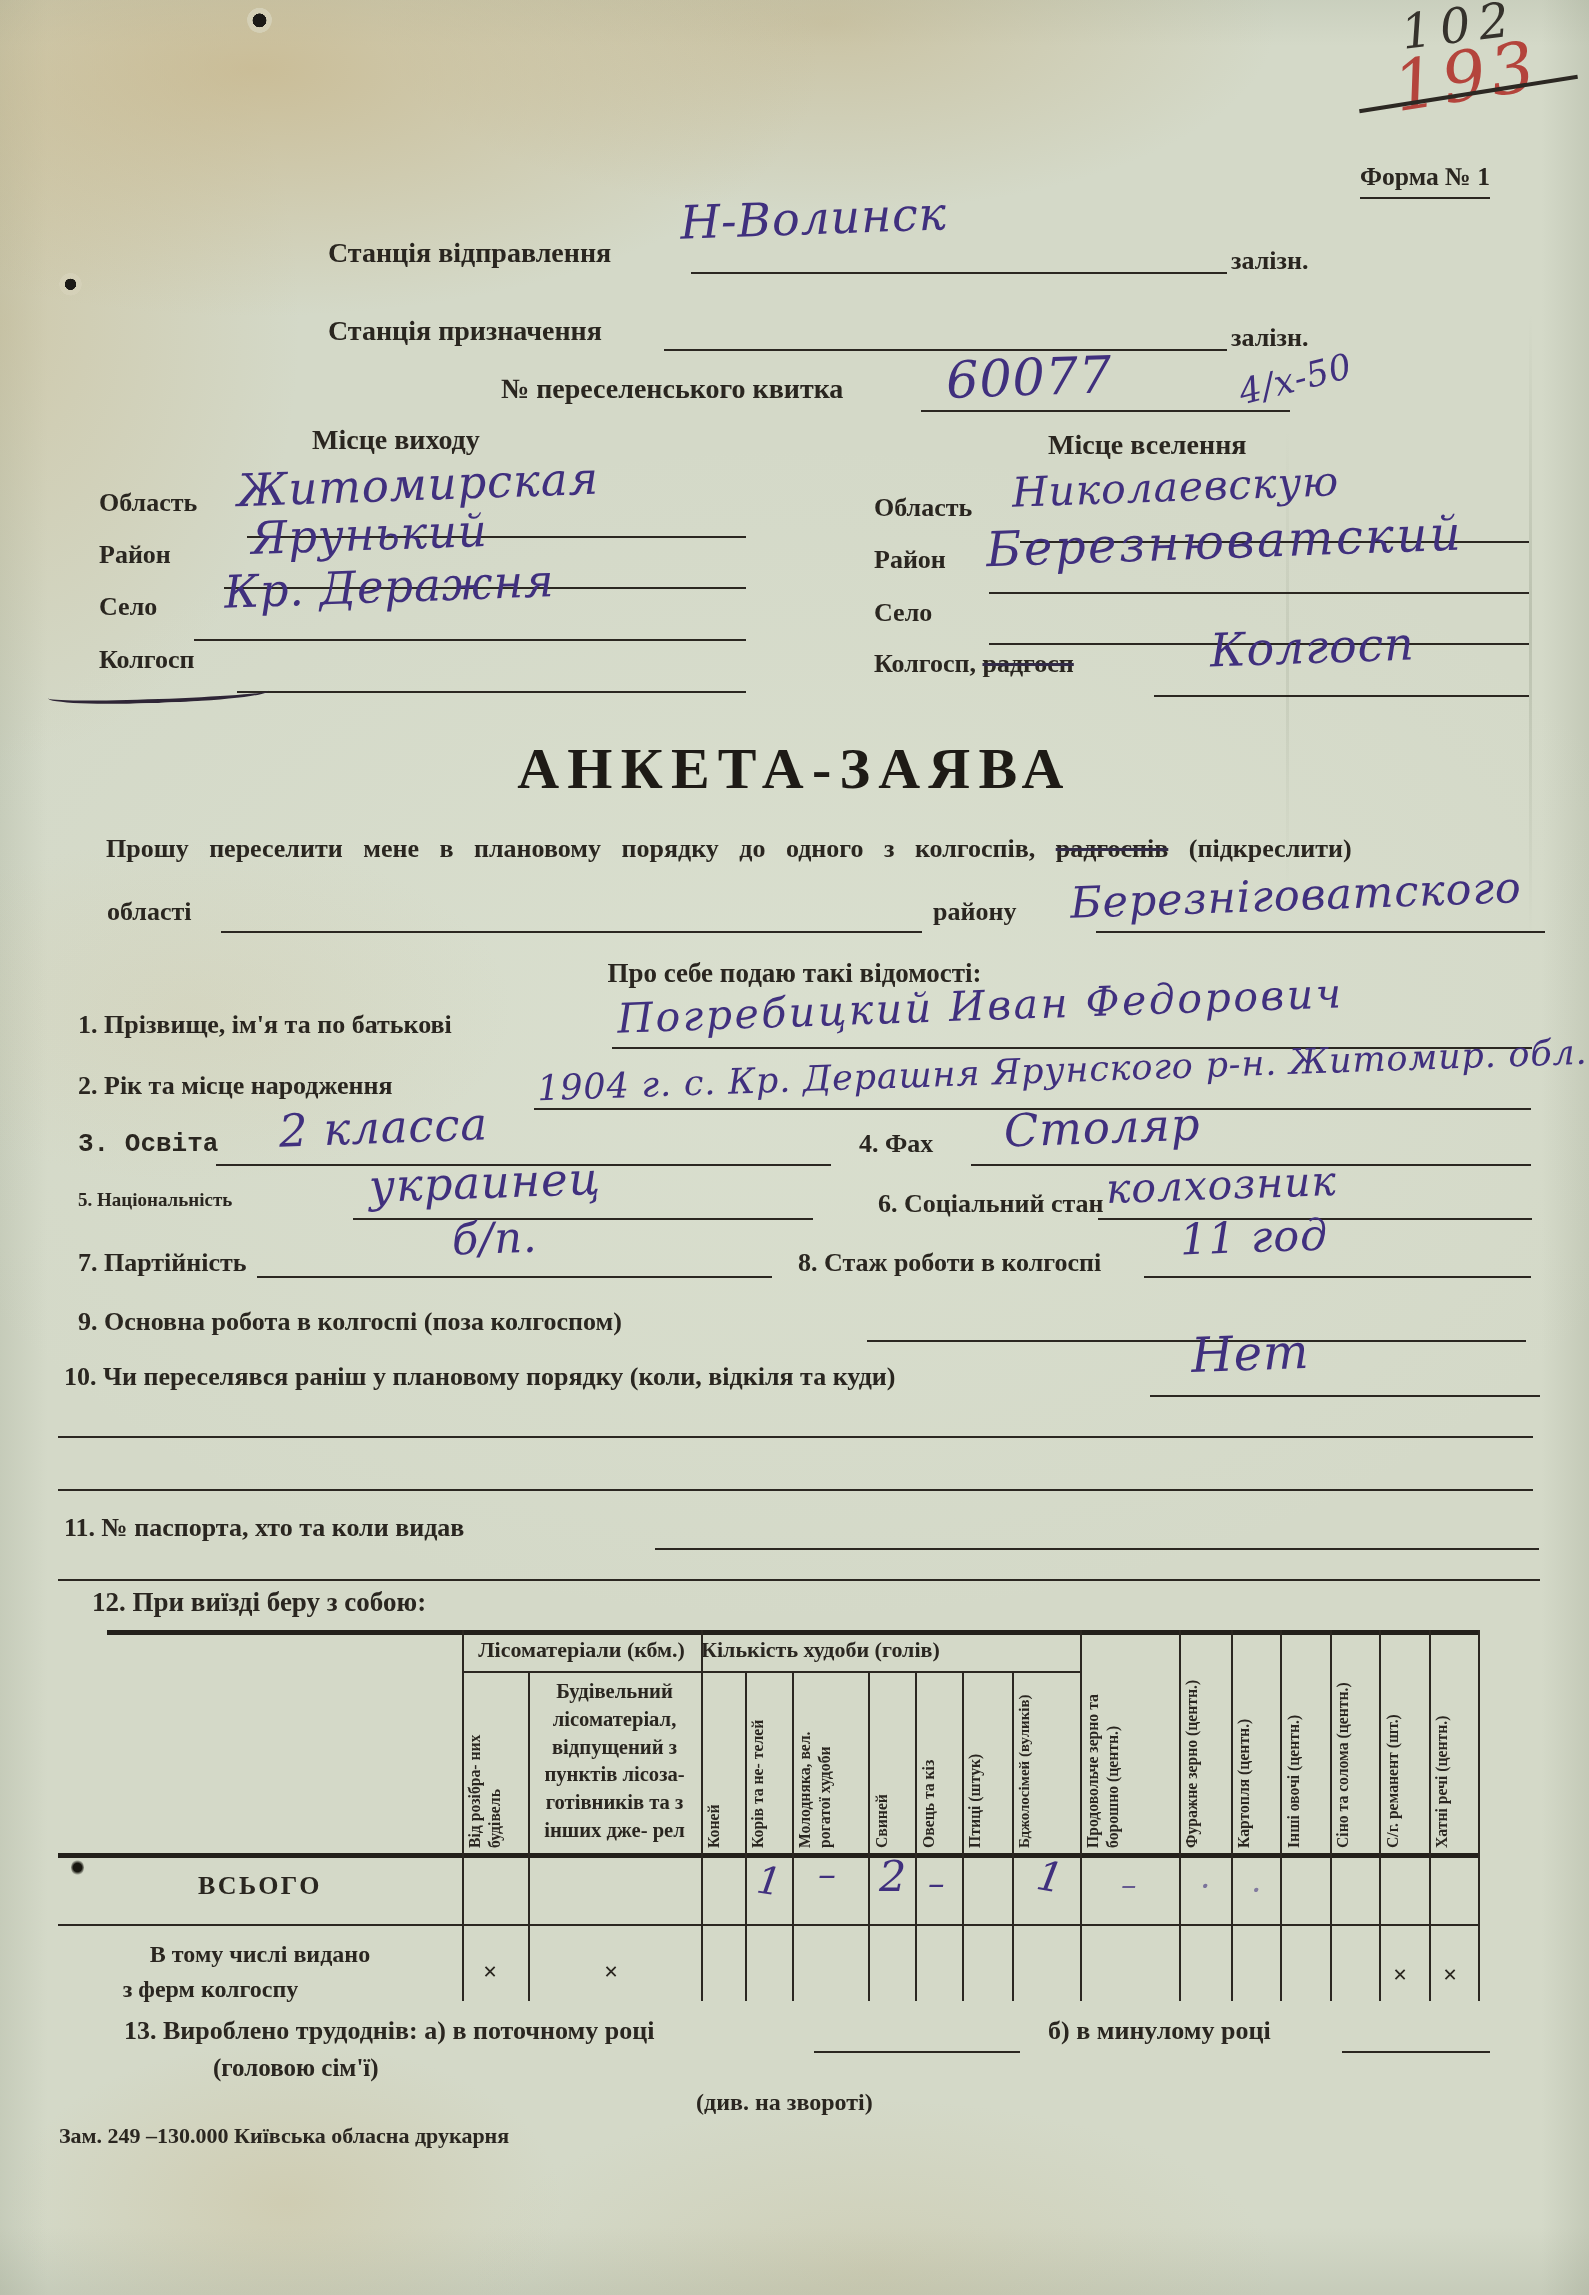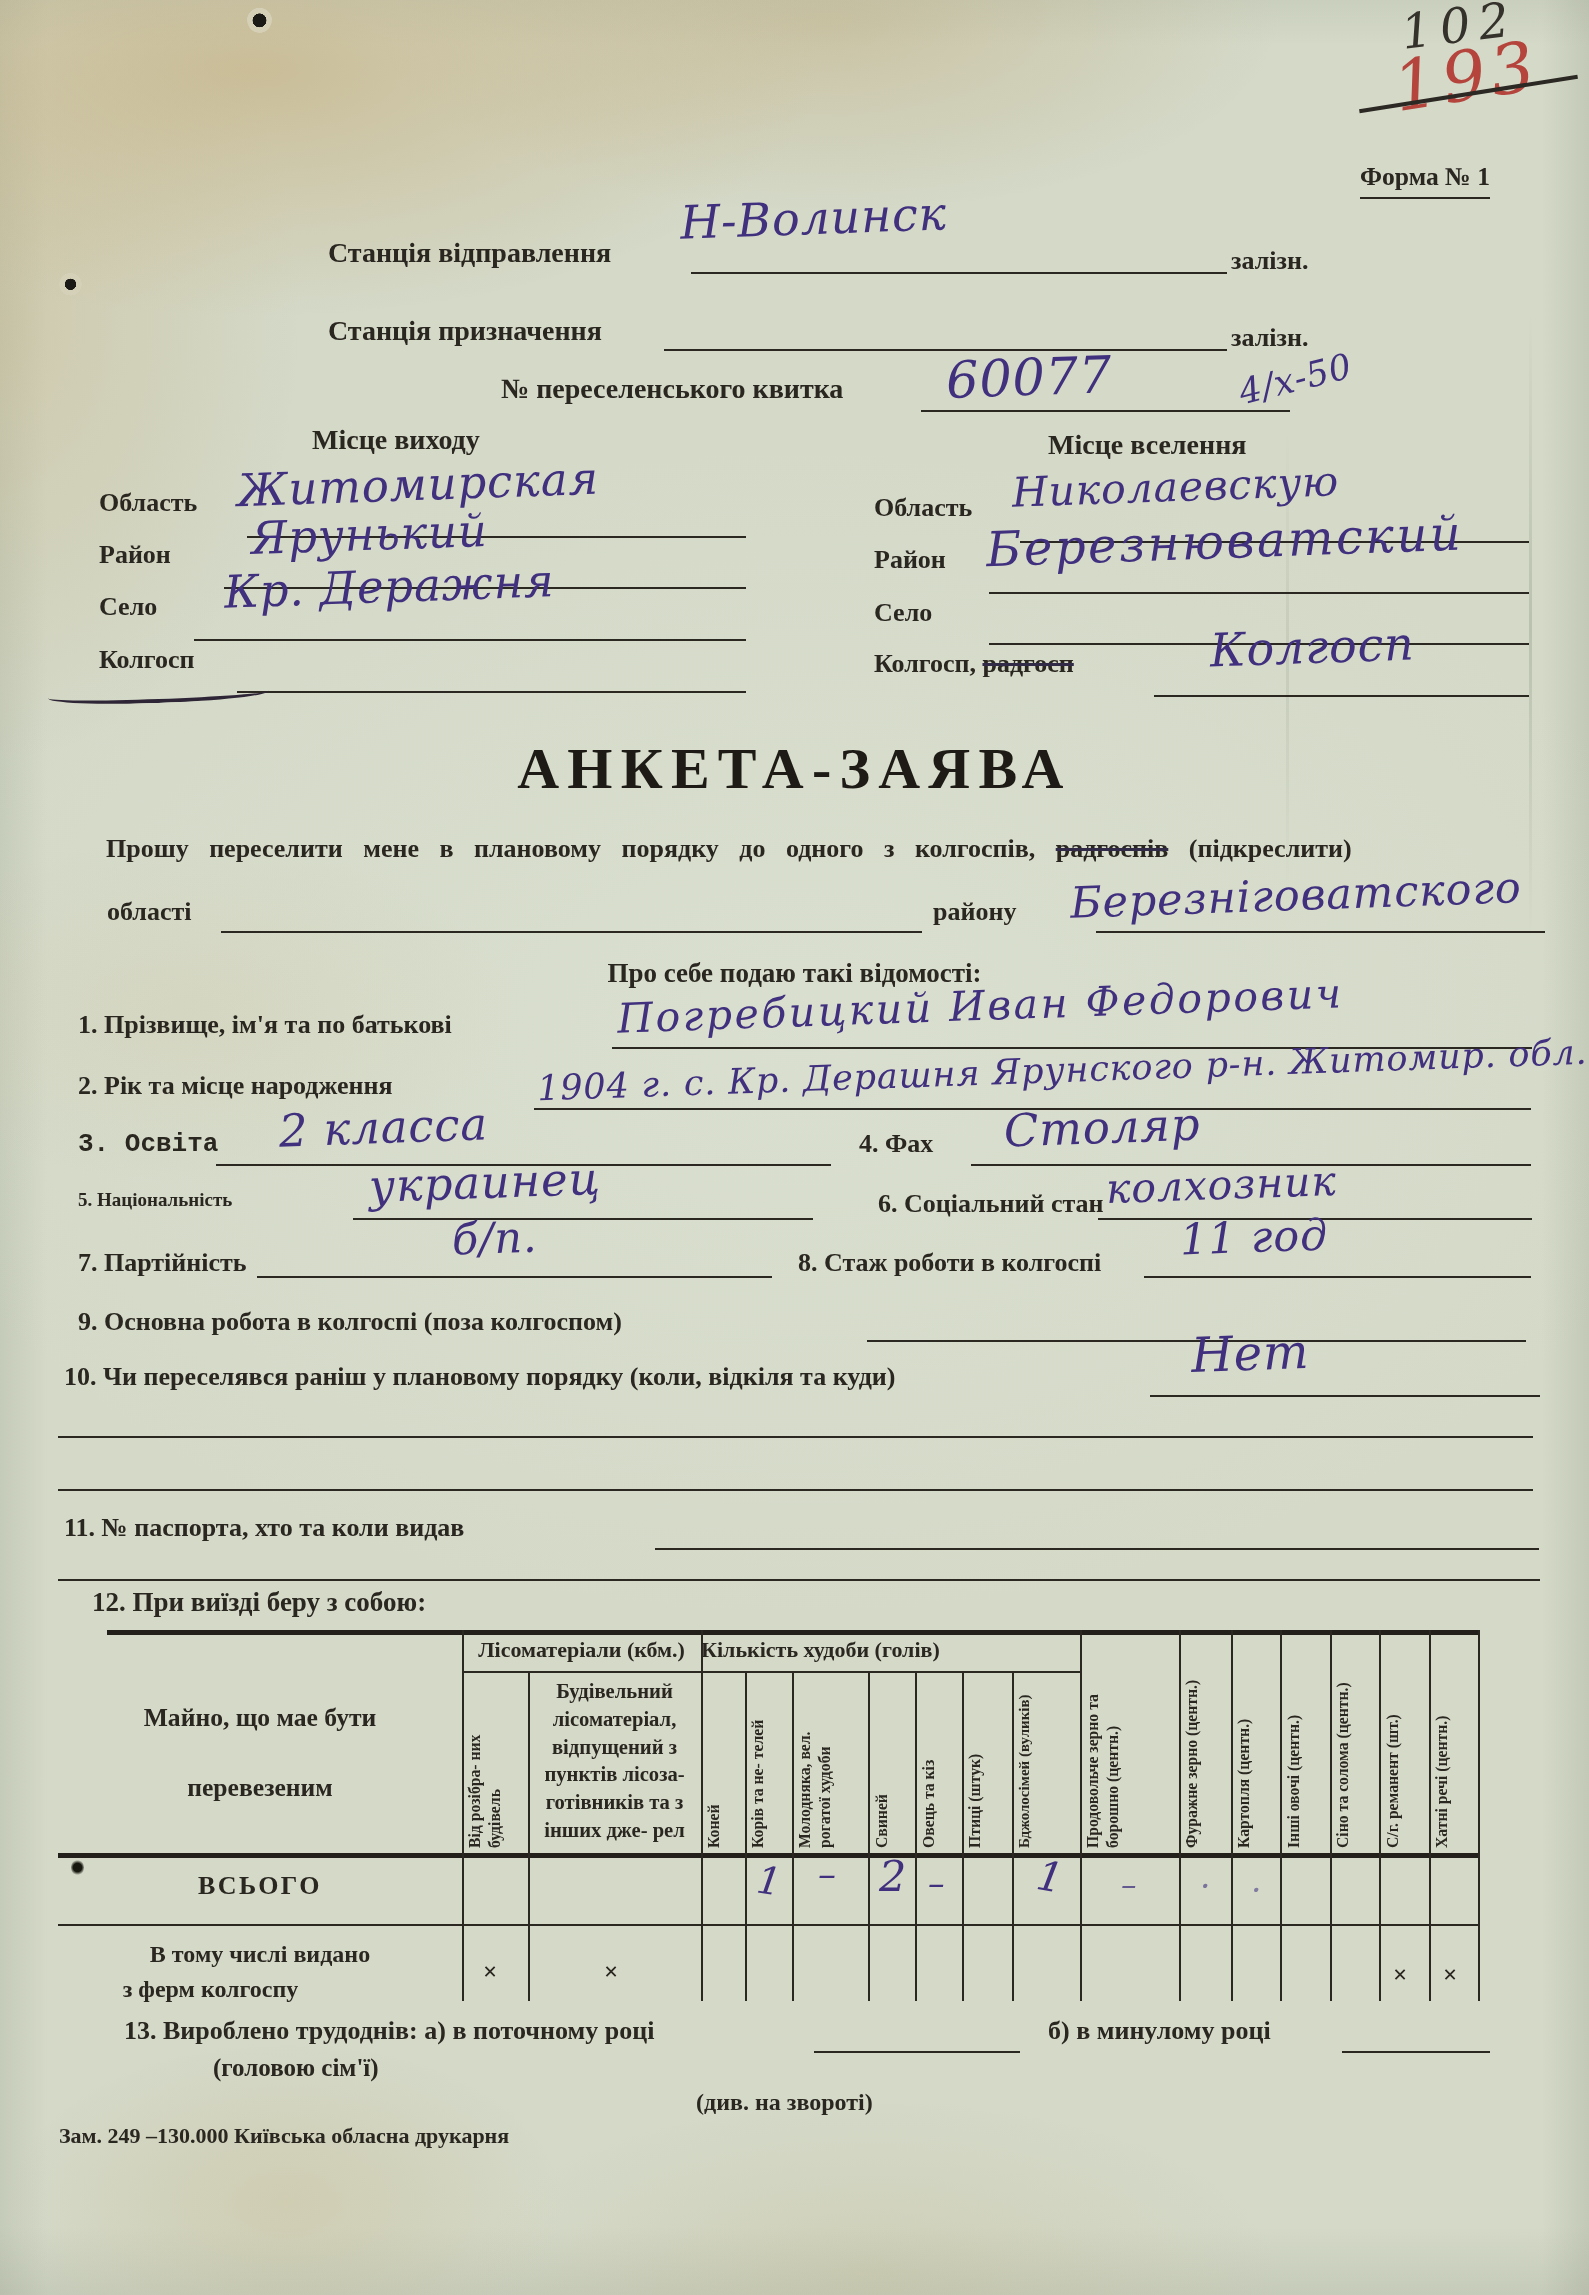--- a/index.html
+++ b/index.html
@@ -188,24 +188,20 @@
     <div class="vr" style="left:954px;top:41px;height:330px;"></div>
     <div class="vr" style="left:1022px;top:0;height:371px;"></div>
     <div class="vr" style="left:1121px;top:0;height:371px;"></div>
     <div class="vr" style="left:1173px;top:0;height:371px;"></div>
     <div class="vr" style="left:1222px;top:0;height:371px;"></div>
     <div class="vr" style="left:1272px;top:0;height:371px;"></div>
     <div class="vr" style="left:1321px;top:0;height:371px;"></div>
     <div class="vr" style="left:1371px;top:0;height:371px;"></div>
     <div class="vr" style="left:1420px;top:0;height:371px;"></div>
 
-    <div style="position:absolute;left:0;top:73px;width:404px;text-align:center;font-weight:700;font-size:25.6px;">
-      <div>Майно, що мае бути</div>
-      <div style="margin-top:40px;">перевезеним</div>
-    </div>
     <div class="pr" style="left:404px;top:6.6px;width:239px;text-align:center;font-size:22px;white-space:normal;">Лісоматеріали (кбм.)</div>
     <div class="pr" style="left:643px;top:6.6px;width:379px;font-size:22px;white-space:normal;">Кількість худоби (голів)</div>
 
     <div class="vt" style="left:407px;top:48px;width:59px;height:170px;">Від розібра- них будівель</div>
     <div class="pr" style="left:475px;top:48px;width:163px;text-align:center;font-size:20.6px;white-space:normal;line-height:1.35;">Будівельний лісоматеріал, відпущений з пунктів лісоза- готівників та з інших дже- рел</div>
     <div class="vt" style="left:646px;top:48px;width:37px;height:170px;">Коней</div>
     <div class="vt" style="left:690px;top:48px;width:40px;height:170px;">Корів та не- телей</div>
     <div class="vt" style="left:737px;top:48px;width:70px;height:170px;">Молодняка, вел. рогатої худоби</div>
     <div class="vt" style="left:814px;top:48px;width:40px;height:170px;">Свиней</div>
     <div class="vt" style="left:861px;top:48px;width:40px;height:170px;">Овець та кіз</div>

